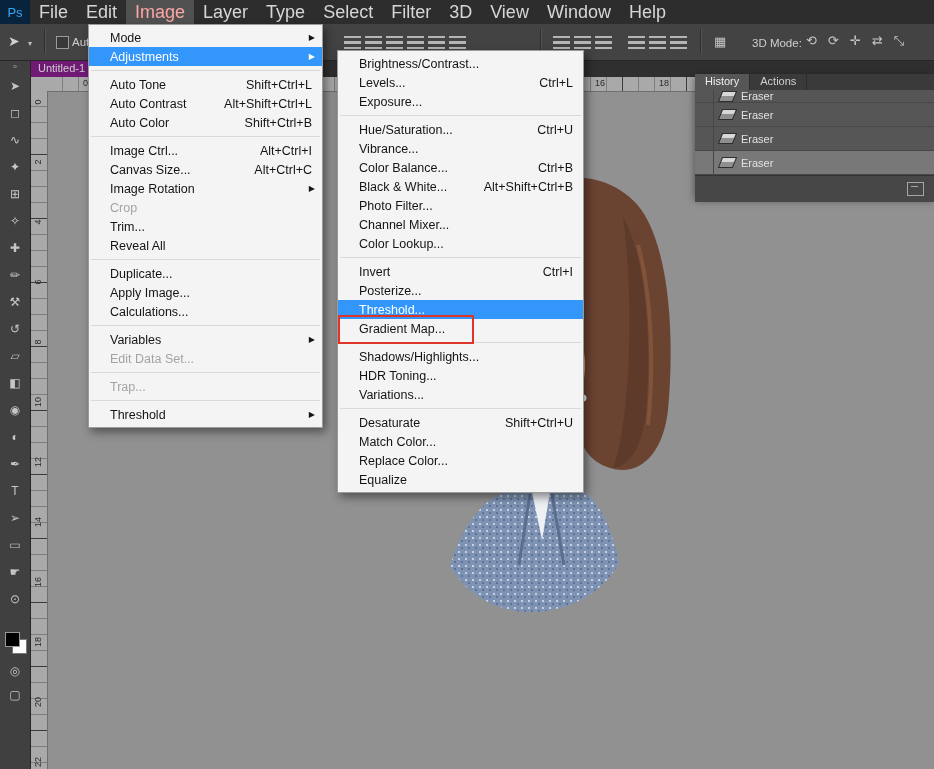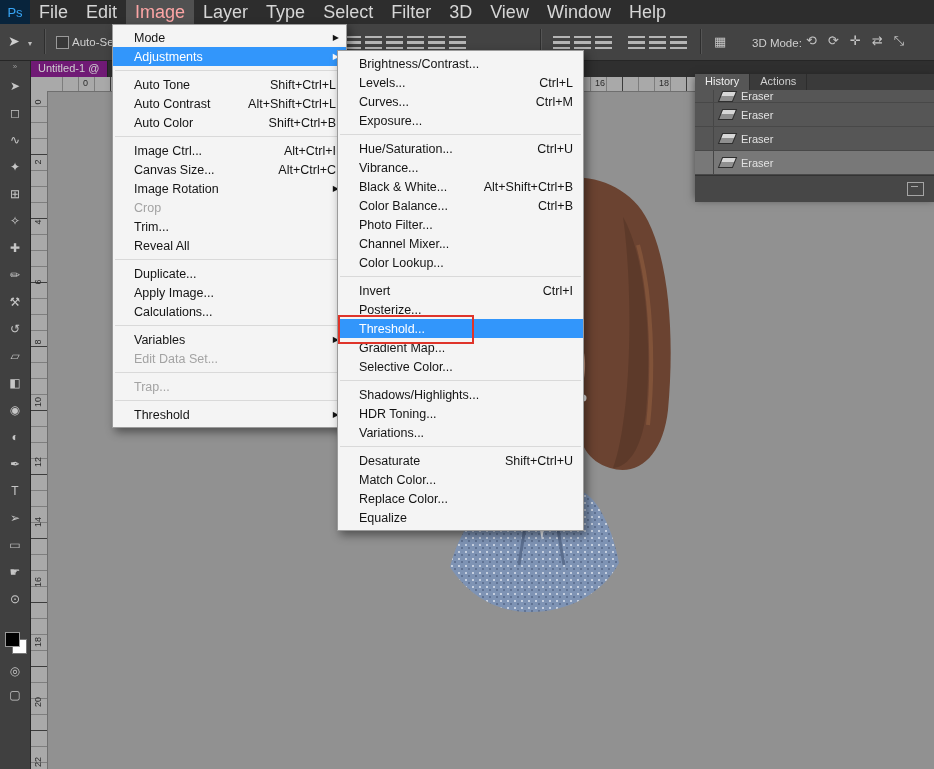--- a/index.html
+++ b/index.html
@@ -64,21 +64,21 @@
   .hp-row.selected{background:#787878;}
   .hp-row.partial{height:12px;overflow:hidden;align-items:flex-end;}
   .hp-check{width:18px;align-self:stretch;border-right:1px solid #464646;}
   .eraser-ic{width:13px;height:9px;background:linear-gradient(#d8d8d8 0 4px,#8f8f8f 4px);transform:skewX(-22deg);border:1px solid #2f2f2f;flex:none;}
   .hp-bottom{height:26px;background:#474747;border-top:1px solid #333;position:relative;}
   .hp-new{position:absolute;right:10px;top:6px;width:15px;height:12px;border:1px solid #a5a5a5;}
   .hp-new:after{content:"";position:absolute;left:3px;top:3px;width:7px;height:4px;border-top:1px solid #a5a5a5;}
 
   
   .menu{position:absolute;background:#f4f4f4;border:1px solid #9b9b9b;box-shadow:3px 4px 9px rgba(0,0,0,.45);padding:3px 0;z-index:30;font-size:12.5px;color:#141414;}
-  #image-menu{left:112px;top:24px;width:233px;}
+  #image-menu{left:88px;top:24px;width:233px;}
   #adjustments-menu{left:337px;top:50px;width:245px;}
   .menu-item{height:19px;display:flex;align-items:center;padding:0 10px 0 21px;position:relative;cursor:default;white-space:nowrap;}
   .mi-shortcut{margin-left:auto;padding-left:22px;}
   .mi-arrow{position:absolute;right:7px;top:5px;font-size:8px;}
   .menu-item.hl{background:#3296fb;color:#fff;}
   .menu-item.dis{color:#a3a3a3;}
   .menu-sep{height:1px;background:#d9d9d9;margin:4px 2px;}
 
   
   #red-box{left:338px;top:315px;width:132px;height:25px;border:2px solid #df342a;z-index:35;}
@@ -334,43 +334,39 @@
   </div>
 <div class="menu" id="adjustments-menu">
     <div class="menu-item">
       <span>Brightness/Contrast...</span>
     </div>
     <div class="menu-item">
       <span>Levels...</span>
       <span class="mi-shortcut">Ctrl+L</span>
     </div>
     <div class="menu-item">
-      <span>Curves...</span>
-      <span class="mi-shortcut">Ctrl+M</span>
-    </div>
-    <div class="menu-item">
       <span>Exposure...</span>
     </div>
     <div class="menu-sep"></div>
     <div class="menu-item">
       <span>Hue/Saturation...</span>
       <span class="mi-shortcut">Ctrl+U</span>
     </div>
     <div class="menu-item">
       <span>Vibrance...</span>
     </div>
     <div class="menu-item">
+      <span>Color Balance...</span>
+      <span class="mi-shortcut">Ctrl+B</span>
+    </div>
+    <div class="menu-item">
       <span>Black &amp; White...</span>
       <span class="mi-shortcut">Alt+Shift+Ctrl+B</span>
     </div>
     <div class="menu-item">
-      <span>Color Balance...</span>
-      <span class="mi-shortcut">Ctrl+B</span>
-    </div>
-    <div class="menu-item">
       <span>Photo Filter...</span>
     </div>
     <div class="menu-item">
       <span>Channel Mixer...</span>
     </div>
     <div class="menu-item">
       <span>Color Lookup...</span>
     </div>
     <div class="menu-sep"></div>
     <div class="menu-item">
@@ -379,23 +375,20 @@
     </div>
     <div class="menu-item">
       <span>Posterize...</span>
     </div>
     <div class="menu-item hl">
       <span>Threshold...</span>
     </div>
     <div class="menu-item">
       <span>Gradient Map...</span>
     </div>
-    <div class="menu-item">
-      <span>Selective Color...</span>
-    </div>
     <div class="menu-sep"></div>
     <div class="menu-item">
       <span>Shadows/Highlights...</span>
     </div>
     <div class="menu-item">
       <span>HDR Toning...</span>
     </div>
     <div class="menu-item">
       <span>Variations...</span>
     </div>

